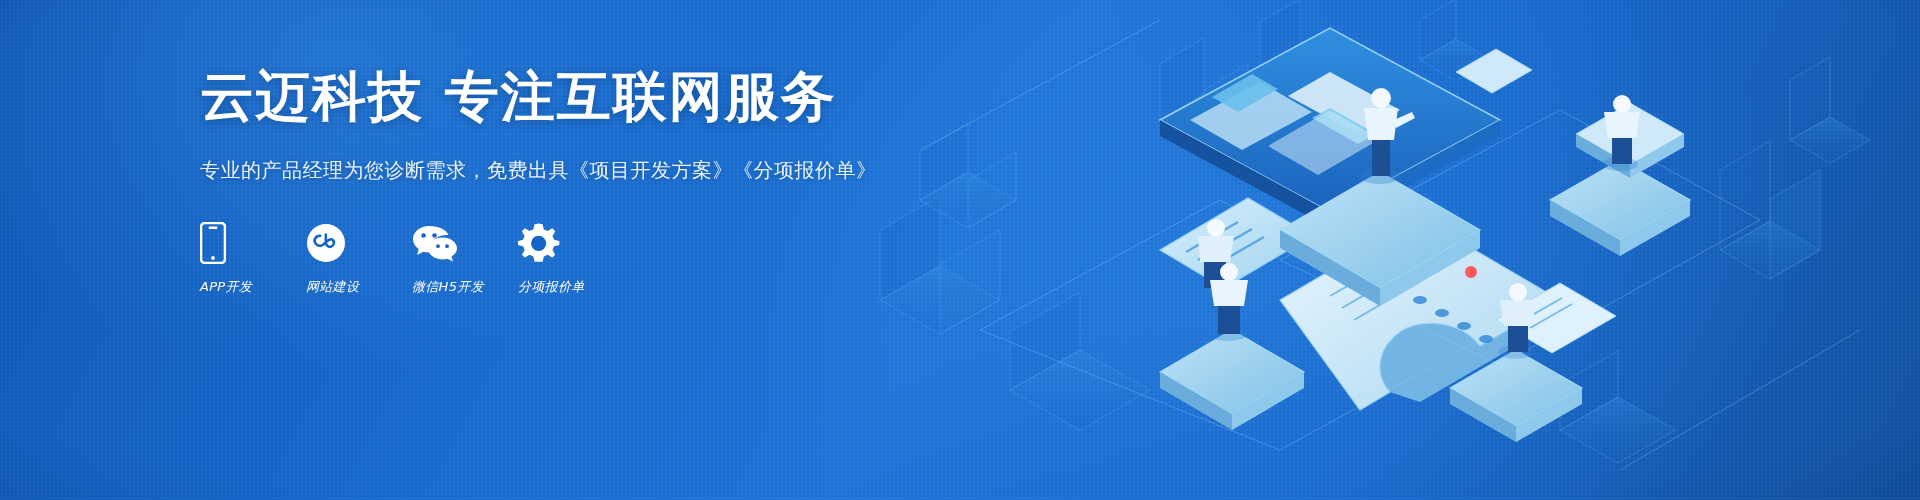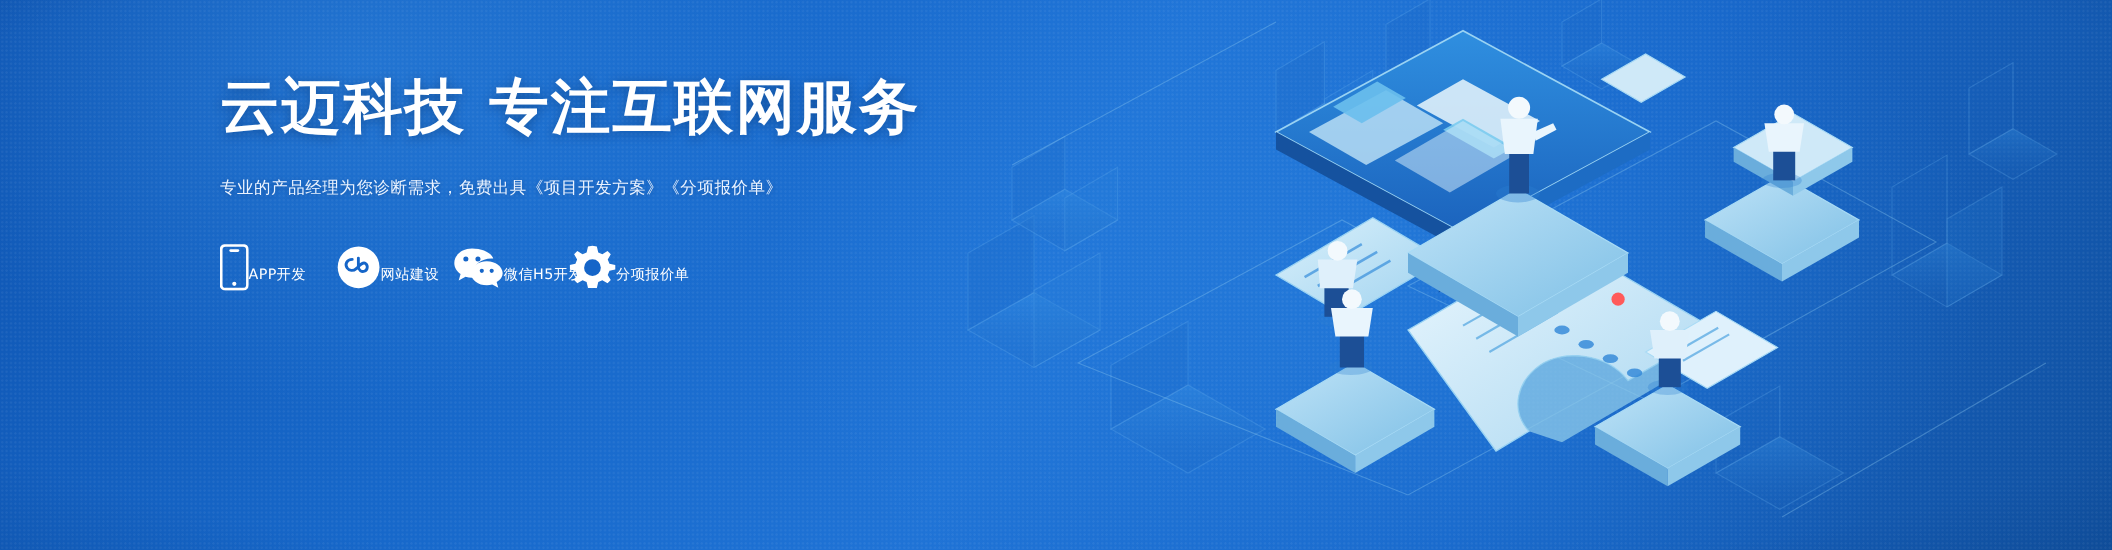--- a/index.html
+++ b/index.html
@@ -45,41 +45,42 @@
     letter-spacing:2px;
     color:#ffffff;
     line-height:1.15;
     text-shadow:0 2px 10px rgba(2,34,80,.38);
     white-space:nowrap;
   }
 
   .sub {
     margin-top:24px;
     font-family:"DejaVu Sans","Liberation Sans",sans-serif;
-    font-size:15px;
+    font-size:20px;
     line-height:36px;
     color:#eaf3ff;
     letter-spacing:.5px;
     white-space:nowrap;
     text-shadow:0 1px 5px rgba(2,34,80,.30);
   }
 
   
   .services {
     margin-top:34px;
     display:flex;
     align-items:flex-start;
     gap:34px;
   }
   .service {
     width:72px;
     display:flex;
-    flex-direction:row;
-    align-items:center;
+    flex-direction:column;
+    align-items:flex-start;
     cursor:pointer;
+    font-style:italic;
   }
   .service .glyph {
     height:42px;
     display:flex; align-items:center; justify-content:center;
     margin-bottom:14px;
   }
   .service .glyph svg { display:block; }
   .service .caption {
     font-family:"DejaVu Sans","Liberation Sans",sans-serif;
     font-size:13px;

